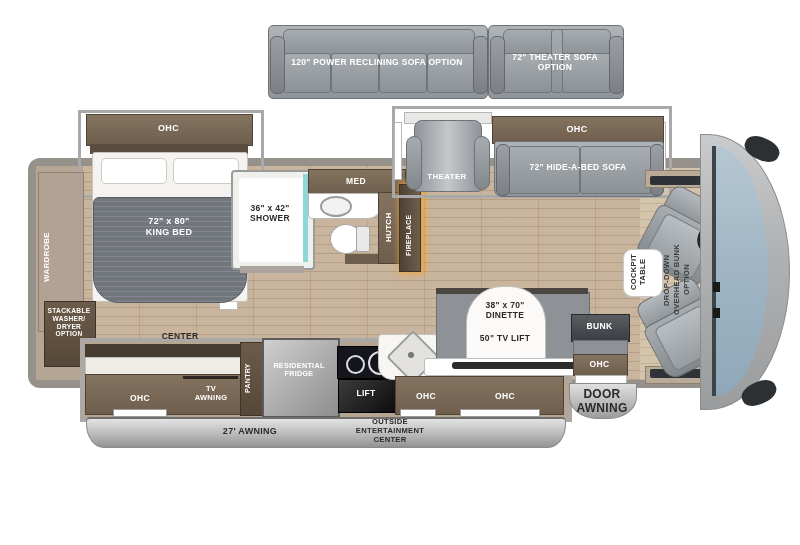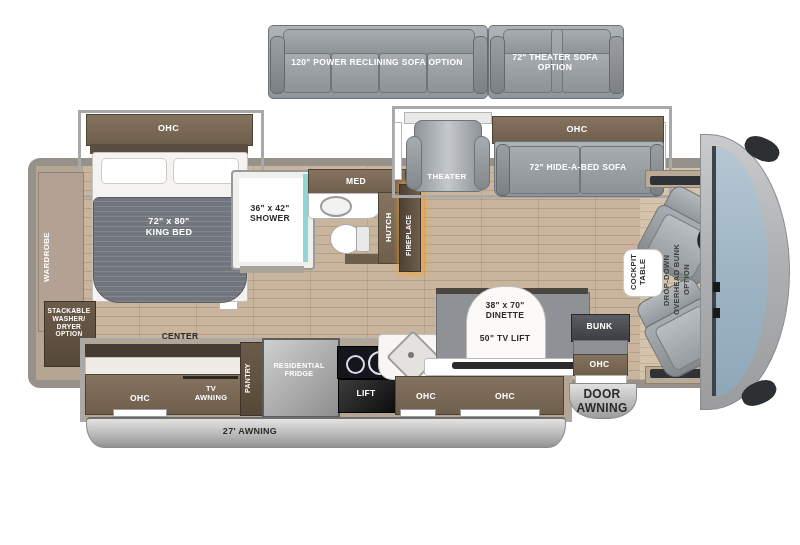--- a/index.html
+++ b/index.html
@@ -229,14 +229,17 @@
   <div class="abs" style="left:712px;top:146px;width:52px;height:250px;background:linear-gradient(180deg,#b6c7d3,#9fb5c4 50%,#8fa8b9);
        border-left:4px solid #3d4449;border-radius:0 95% 95% 0 / 0 50% 50% 0;"></div>
   <div class="abs" style="left:713px;top:282px;width:7px;height:10px;background:#17191b;"></div>
   <div class="abs" style="left:713px;top:308px;width:7px;height:10px;background:#17191b;"></div>
   <div class="abs" style="left:744px;top:138px;width:36px;height:22px;background:#2d3032;border-radius:45%;transform:rotate(24deg);"></div>
   <div class="abs" style="left:741px;top:382px;width:36px;height:22px;background:#2d3032;border-radius:45%;transform:rotate(-24deg);"></div>
 
   <div class="abs" style="left:86px;top:417px;width:478px;height:28px;border-radius:4px 4px 18px 18px / 4px 4px 24px 24px;
        background:linear-gradient(180deg,#e3e3e3,#b9b9b9 55%,#939393);border:1px solid #8a8a8a;border-top:2px solid #6f6f6f;"></div>
   <div class="lbl dark" style="left:190px;top:426px;width:120px;font-size:9px;">27' AWNING</div>
+  <div class="lbl dark" style="left:330px;top:418px;width:120px;font-size:7.6px;">OUTSIDE
+ENTERTAINMENT
+CENTER</div>
 
 </div>
 
 </body></html>

